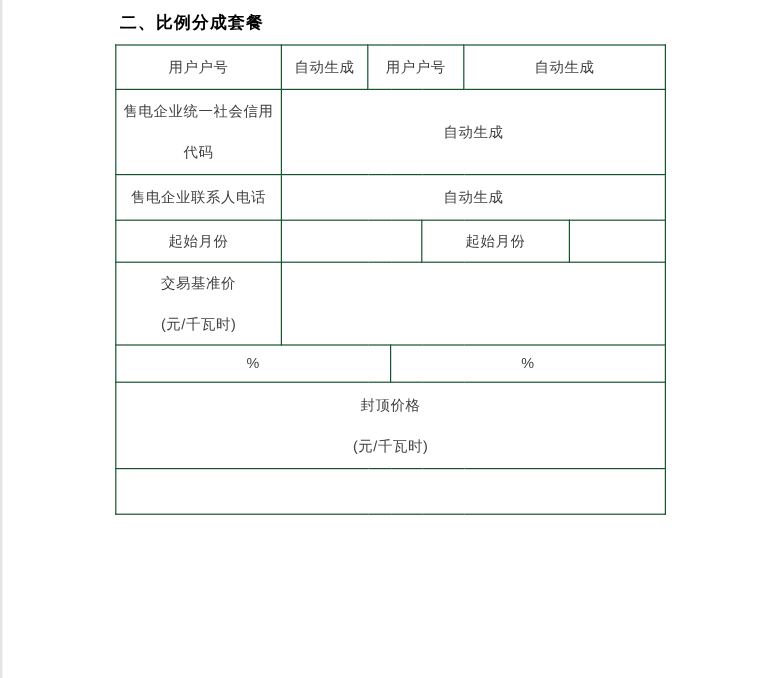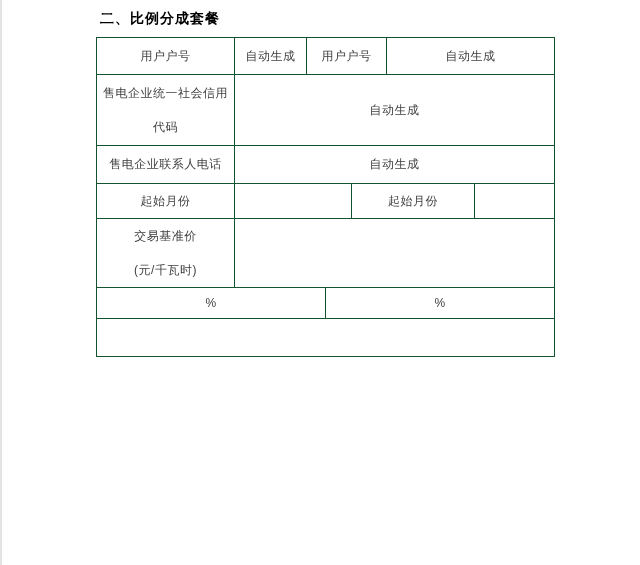--- a/index.html
+++ b/index.html
@@ -122,19 +122,27 @@
       <td colspan="6"></td>
     </tr>
 
 
     <tr class="r7">
       <td colspan="3">%</td>
       <td colspan="4">%</td>
     </tr>
 
 
+    <tr class="r9">
+      <td colspan="7">
+        <div class="stack">
+          <div>封顶价格</div>
+          <div>(元/千瓦时)</div>
+        </div>
+      </td>
+    </tr>
 
     <tr class="r10">
       <td colspan="7"></td>
     </tr>
   </tbody>
     </table>
 </div>
 
 </body></html>

